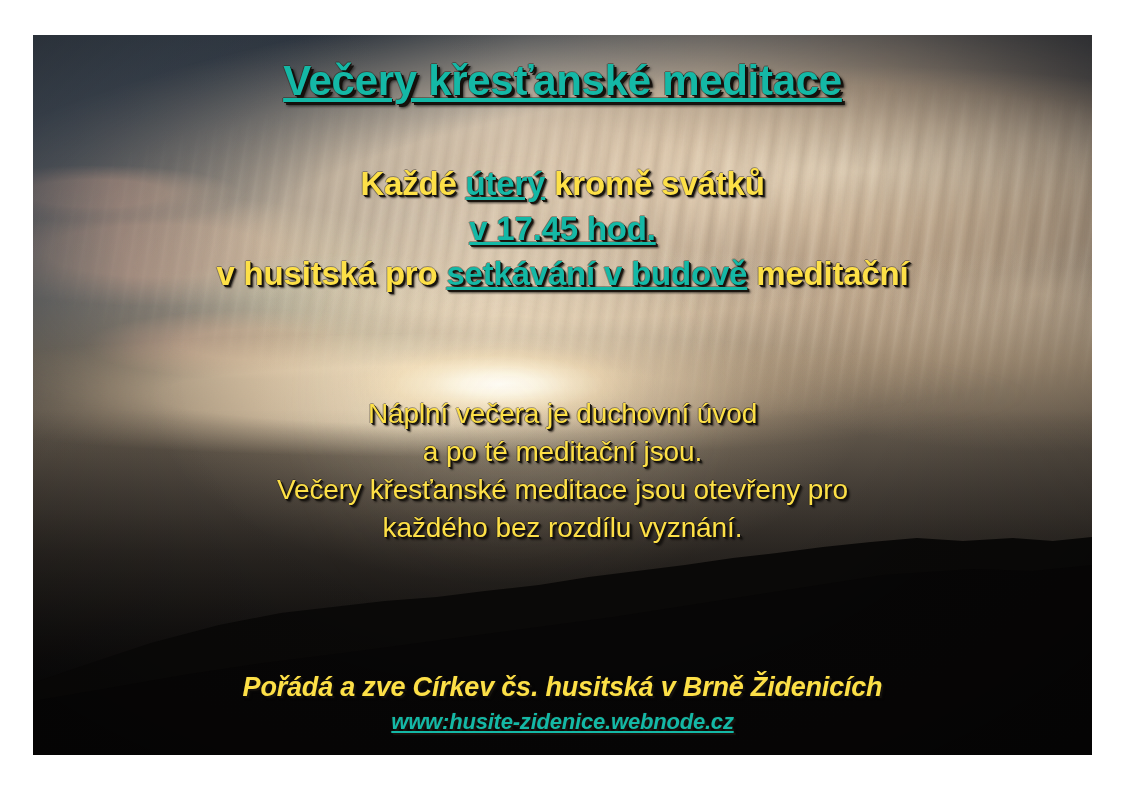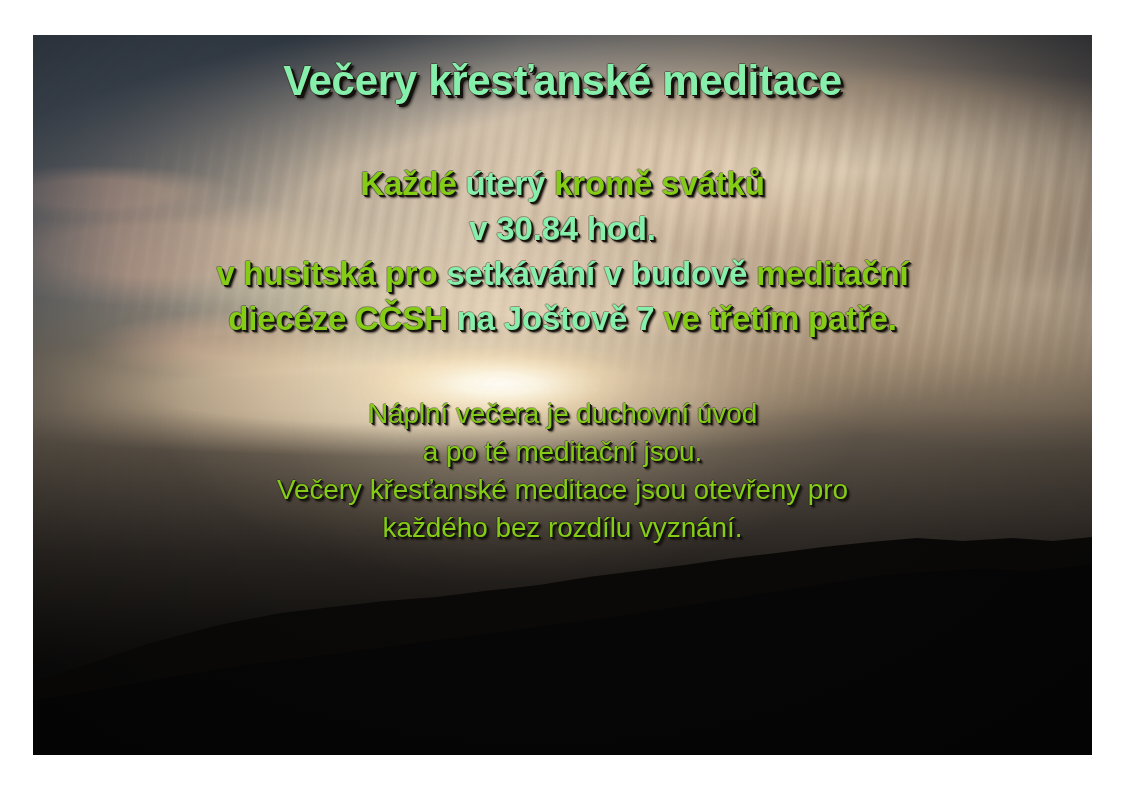--- a/index.html
+++ b/index.html
@@ -264,36 +264,37 @@
   
   #text-layer {
     position: absolute;
     inset: 0;
     text-align: center;
   }
 
   .tx { margin: 0; white-space: nowrap; }
 
   .white-txt {
-    color: #84cc16;
+    color: #fde047;
     text-shadow:
        2px 2px 0 rgba(22,18,14,0.92),
        3px 3px 2px rgba(12,10,8,0.70),
        1px 1px 0 rgba(22,18,14,0.92),
       -1px 0   0 rgba(30,24,18,0.35),
        0  -1px 0 rgba(30,24,18,0.35);
   }
   .orange-txt {
-    color: #86efac;
+    color: #14b8a6;
     text-shadow:
        2px 2px 0 rgba(24,18,12,0.92),
        3px 3px 2px rgba(12,10,8,0.70),
        1px 1px 0 rgba(24,18,12,0.92),
       -1px 0   0 rgba(34,26,16,0.35),
        0  -1px 0 rgba(34,26,16,0.35);
+    text-decoration: underline;
   }
 
   #poster-title {
     position: absolute;
     left: 0; right: 0;
     top: 22px;
     font-size: 42px;
     font-weight: bold;
     letter-spacing: -0.3px;
   }
@@ -394,31 +395,34 @@
 
     <div class="bg-layer" id="vignette"></div>
 
     <div id="text-layer">
 
       <h1 class="tx" id="poster-title"><span class="orange-txt">Večery křesťanské meditace</span></h1>
 
       <div id="when-block">
         <p class="tx"><span class="white-txt">Každé </span><span class="orange-txt">úterý</span><span class="white-txt"> kromě svátků</span></p>
 
-        <p class="tx"><span class="orange-txt">v 30.84 hod.</span></p>
+        <p class="tx"><span class="orange-txt">v 17.45 hod.</span></p>
 
         <p class="tx"><span class="white-txt">v husitská pro </span><span class="orange-txt">setkávání v budově</span><span class="white-txt"> meditační</span></p>
 
-        <p class="tx"><span class="white-txt">diecéze CČSH </span><span class="orange-txt">na Joštově 7</span><span class="white-txt"> ve třetím patře.</span></p>
       </div>
 
       <div id="content-block">
         <p class="tx white-txt">Náplní večera je duchovní úvod</p>
         <p class="tx white-txt">a po té meditační jsou.</p>
         <p class="tx white-txt">Večery křesťanské meditace jsou otevřeny pro</p>
         <p class="tx white-txt">každého bez rozdílu vyznání.</p>
       </div>
 
 
+      <div id="footer-block">
+        <p class="tx white-txt" id="footer-organizer">Pořádá a zve Církev čs. husitská v Brně Židenicích</p>
+        <p class="tx orange-txt" id="footer-website">www:husite-zidenice.webnode.cz</p>
+      </div>
 
     </div>
   </div>
 </div>
 
 </body></html>

